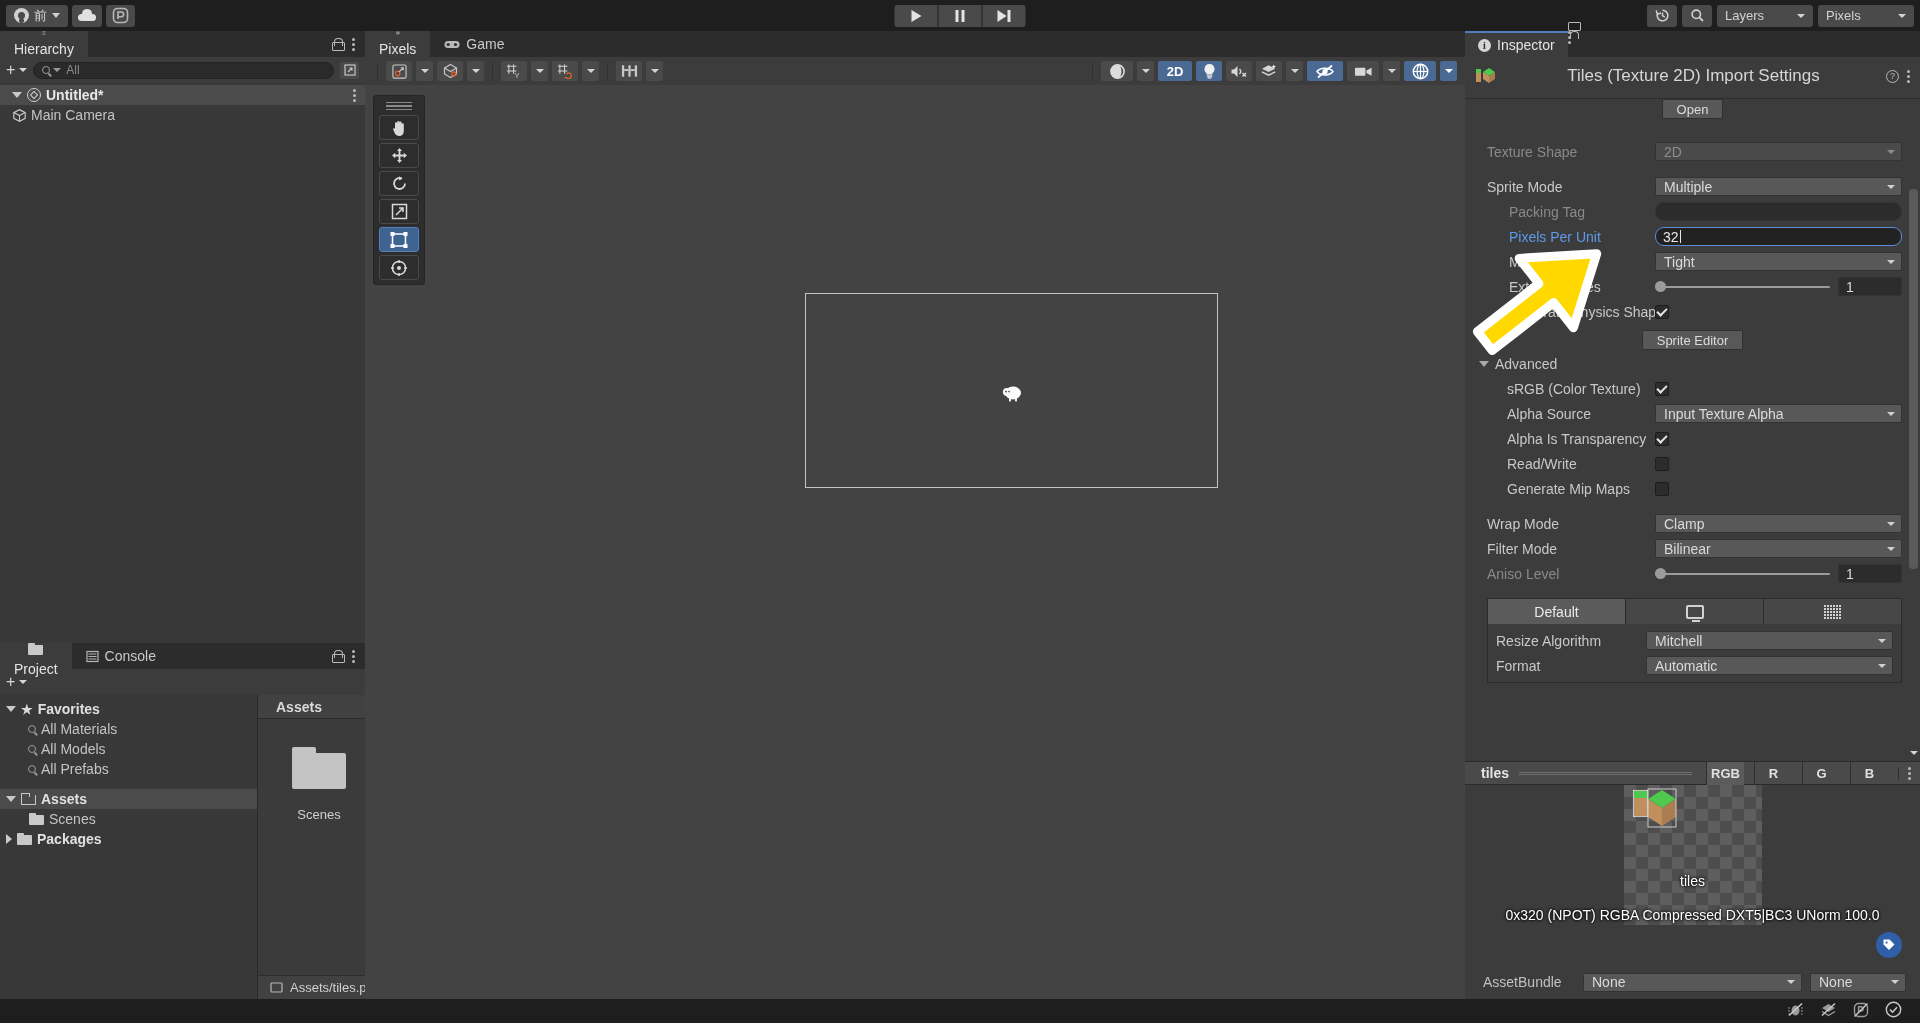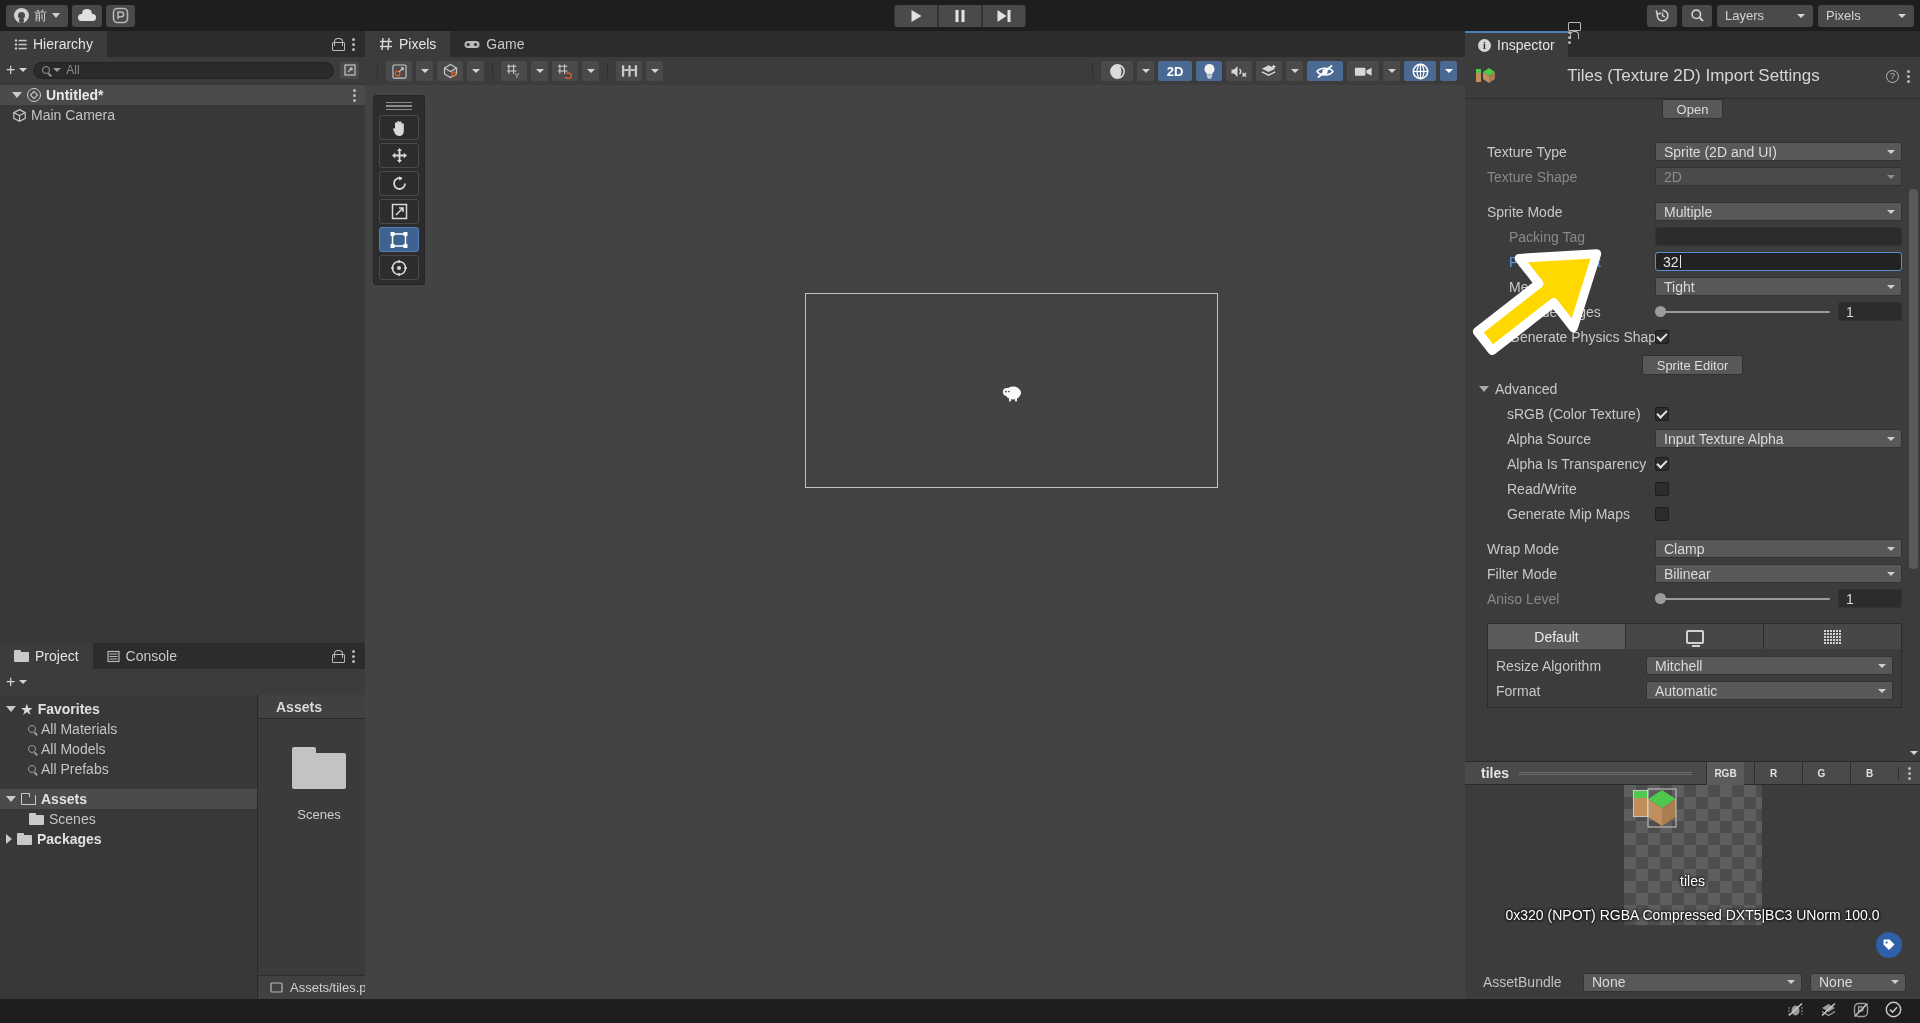--- a/index.html
+++ b/index.html
@@ -74,21 +74,21 @@
 
   .panel{ background:#383838; display:flex; flex-direction:column; min-height:0; }
   .tabbar{
     height:26px; background:#2c2c2c; display:flex; align-items:stretch;
     position:relative; flex:0 0 26px;
   }
   .tab{
     display:flex;align-items:center;gap:6px;padding:0 14px;font-size:14px;
     color:#c9c9c9;background:#2c2c2c;
   }
-  .tab.active{ background:#3c3c3c; color:#e4e4e4; }
+  .tab.active{ background:#3c3c3c; color:#e4e4e4;flex-direction:column; }
   .tabbar .tb-tools{ margin-left:auto; display:flex; align-items:center; gap:9px; padding-right:10px; }
   .lock-ico{ width:11px;height:13px;position:relative; }
   .lock-ico::before{
     content:"";position:absolute;left:0;bottom:0;width:11px;height:7px;
     border:1.5px solid #b9b9b9;border-radius:1px;
   }
   .lock-ico::after{
     content:"";position:absolute;left:2px;top:0;width:7px;height:7px;
     border:1.5px solid #b9b9b9;border-bottom:none;border-radius:4px 4px 0 0;
   }
@@ -234,21 +234,21 @@
   .flabel.blue{ color:#5c9ae8; }
   .flabel.ind{ padding-left:22px; width:168px; }
   .dropdown{
     flex:1;height:19px;background:#585858;border:1px solid #333;border-radius:2px;
     display:flex;align-items:center;justify-content:space-between;padding:0 6px 0 8px;
     font-size:14px;color:#dadada;
   }
   .dropdown.dim{ color:#8d8d8d; background:#4a4a4a; }
   .dropdown .caret-s{ border-top-color:#cfcfcf; }
   .textfield{
-    flex:1;height:19px;background:#2c2c2c;border:1px solid #333;border-radius:3px;
+    flex:1;height:19px;background:#2c2c2c;border:1px solid #333;border-radius:9px;
   }
   .textfield.focus{ border:1px solid #5b8fd4;background:#222;display:flex;align-items:center;padding-left:7px;font-size:14px;color:#e8e8e8; }
   .caretbar{ width:1px;height:13px;background:#e8e8e8;margin-left:1px; }
   .slider-row{ flex:1;display:flex;align-items:center;gap:8px; }
   .slider{ flex:1;height:14px;display:flex;align-items:center;position:relative; }
   .slider .track{ width:100%;height:2px;background:#9b9b9b;border-radius:1px; }
   .slider .knob{ position:absolute;left:0;width:11px;height:11px;border-radius:50%;background:#9b9b9b; }
   .numbox{
     width:64px;height:19px;background:#2c2c2c;border:1px solid #333;border-radius:2px;
     display:flex;align-items:center;padding-left:7px;font-size:14px;color:#dcdcdc;flex:0 0 64px;
@@ -276,21 +276,21 @@
   .platform-body .flabel{ width:150px;flex:0 0 150px; }
 
   
   .preview{ flex:0 0 auto;background:#3c3c3c;border-top:1px solid #2a2a2a; }
   .preview-hdr{
     height:23px;background:#4a4a4a;display:flex;align-items:center;
     padding:0 0 0 16px;gap:10px;border-bottom:1px solid #2a2a2a;
   }
   .pv-name{ font-size:14px;font-weight:bold;color:#e4e4e4; }
   .pv-line{ flex:1;height:3px;border-top:1px solid #6d6d6d;border-bottom:1px solid #6d6d6d;margin-right:4px; }
-  .pv-ch{ width:38px;height:23px;display:flex;align-items:center;justify-content:center;font-size:10px;font-weight:bold;color:#e0e0e0;border-left:1px solid #2f2f2f; }
+  .pv-ch{ width:38px;height:23px;display:flex;align-items:center;justify-content:center;font-size:13px;font-weight:bold;color:#e0e0e0;border-left:1px solid #2f2f2f; }
   .pv-ch.on{ background:#5b5b5b; }
   .pv-kebab{ width:22px;display:flex;align-items:center;justify-content:center;border-left:1px solid #2f2f2f; }
   .preview-body{ height:140px;background:#3c3c3c;position:relative;overflow:hidden;display:flex;justify-content:center; }
   .checker{
     width:138px;height:140px;
     background-image:
       linear-gradient(45deg,#4d4d4d 25%,transparent 25%,transparent 75%,#4d4d4d 75%),
       linear-gradient(45deg,#4d4d4d 25%,transparent 25%,transparent 75%,#4d4d4d 75%);
     background-size:24px 24px;
     background-position:0 0,12px 12px;
@@ -859,27 +859,20 @@
         </span>
       </div>
 
       <div class="open-row">
         <div class="btn">Open</div>
       </div>
 
       <div class="insp-scroll">
         <div class="insp-inner">
 
-          <div class="frow">
-            <span class="flabel">Texture Type</span>
-            <span class="dropdown">
-              <span>Sprite (2D and UI)</span>
-              <span class="caret-s"></span>
-            </span>
-          </div>
 
           <div class="frow">
             <span class="flabel dim">Texture Shape</span>
             <span class="dropdown dim">
               <span>2D</span>
               <span class="caret-s" style="border-top-color:#8d8d8d"></span>
             </span>
           </div>
 
           <div class="spacer"></div>

